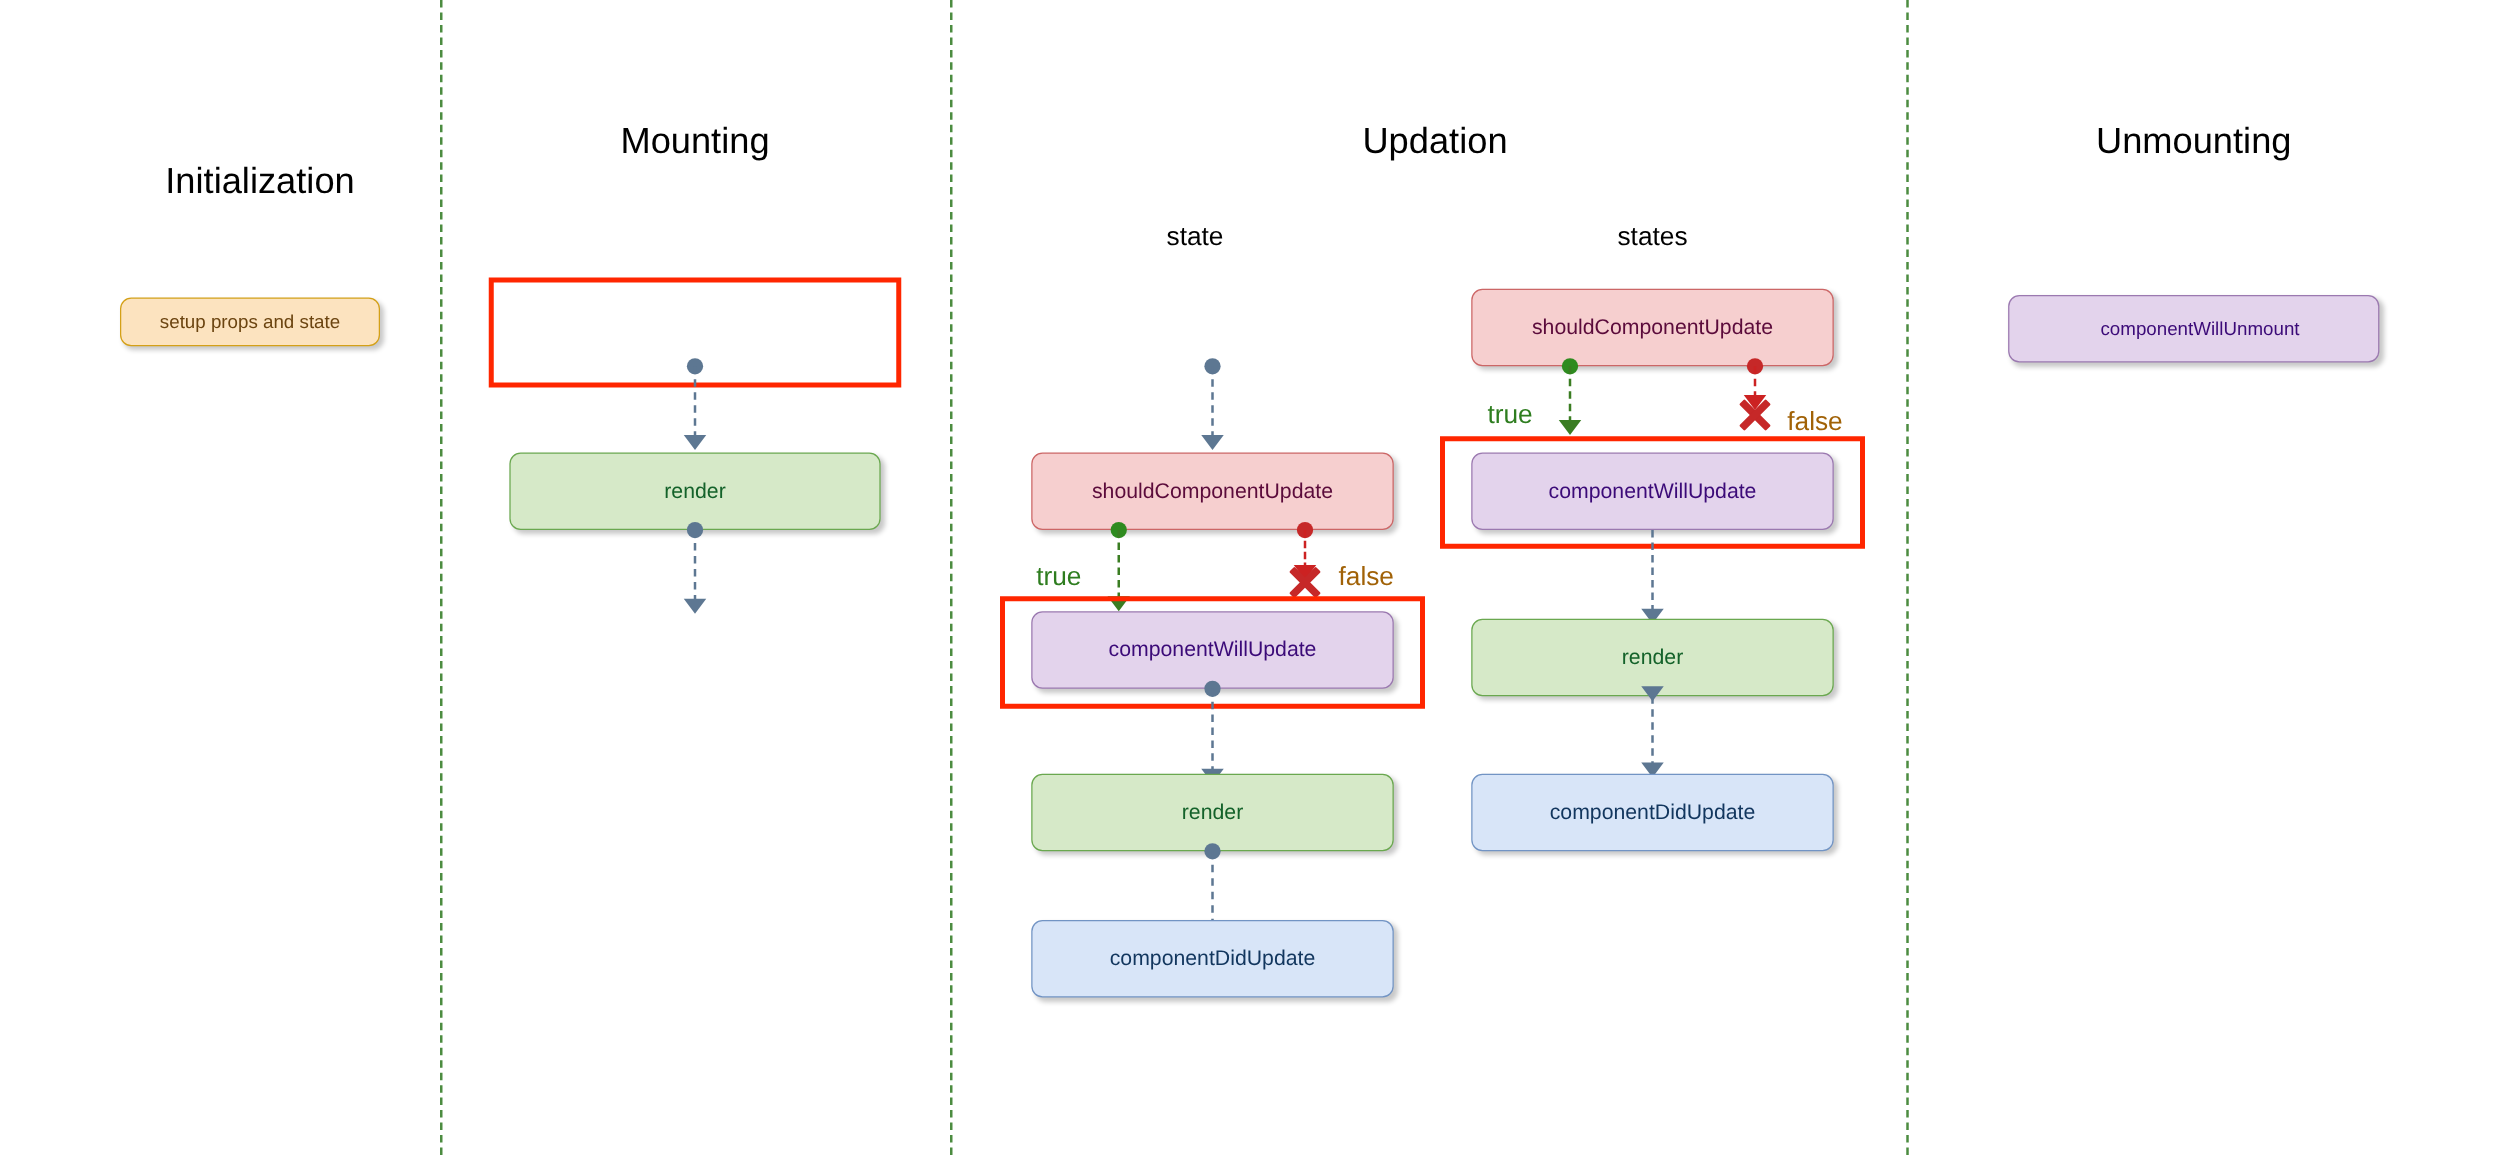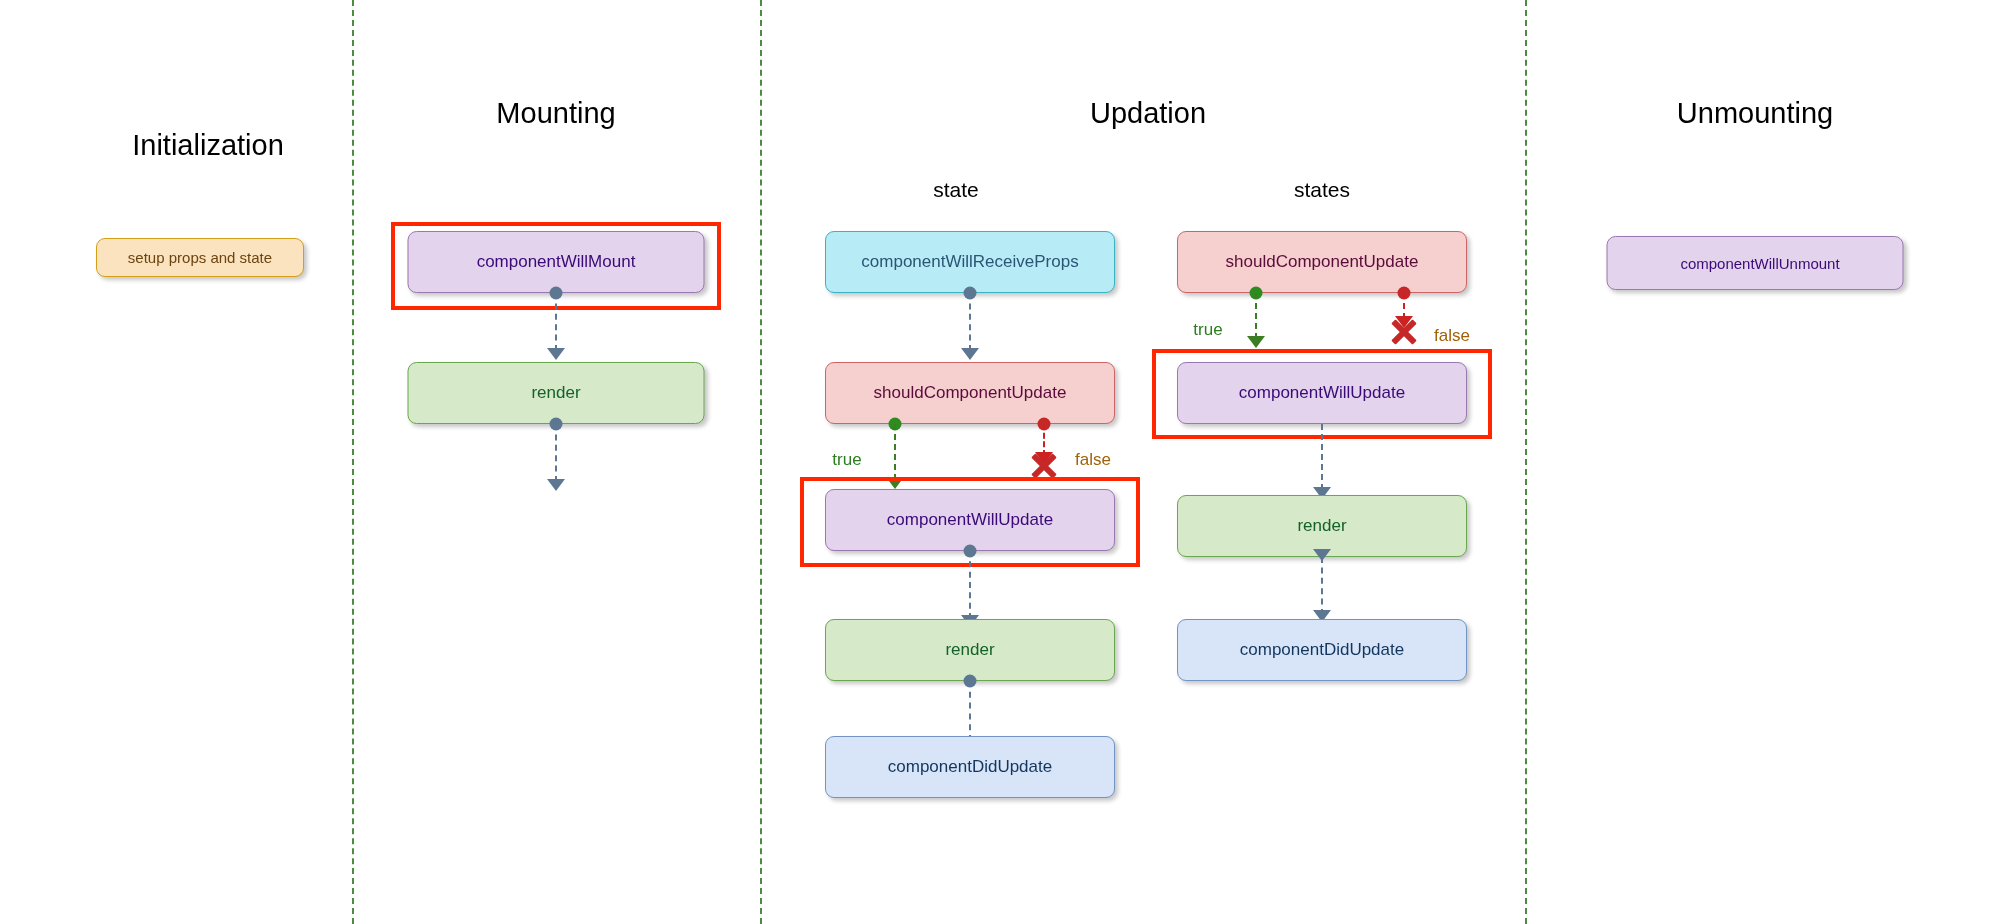--- a/index.html
+++ b/index.html
@@ -100,21 +100,21 @@
     border-left: 9px solid transparent;
     border-right: 9px solid transparent;
     border-top: 12px solid #5d7792;
     transform: translateX(-50%);
   }
   .arrowhead.green { border-top-color: #3a7d22; }
   .arrowhead.red   { border-top-color: #cc2222; }
 
   .branch-label {
     position: absolute;
-    font-size: 17px;
+    font-size: 21px;
     white-space: nowrap;
     transform: translateX(-50%);
   }
   .branch-label.true  { color: #2e7d1f; }
   .branch-label.false { color: #a16207; }
 
   .xmark {
     position: absolute;
     width: 30px; height: 30px;
     transform: translate(-50%, -50%);
@@ -144,34 +144,32 @@
   <div class="col-title" style="left:1148px; top:97px;text-align:center;">Updation</div>
   <div class="col-title" style="left:1755px; top:97px;">Unmounting</div>
 
   <div class="sub-title" style="left:956px; top:178px;">state</div>
   <div class="sub-title" style="left:1322px; top:178px;">states</div>
 
   <div class="node n-orange small" style="left:200px; top:238px; width:208px; height:39px;">setup props and state</div>
 
   <div class="highlight" style="left:556px; top:222px; width:330px; height:88px;"></div>
 
-  <div class="node n-purple" style="left:556px; top:231px; width:297px; height:62px;">componentWillMount</div>
 
   <div class="dot" style="left:556px; top:293px;"></div>
   <div class="conn" style="left:556px; top:293px; height:58px;"></div>
   <div class="arrowhead" style="left:556px; top:348px;"></div>
 
   <div class="node n-green" style="left:556px; top:362px; width:297px; height:62px;">render</div>
 
   <div class="dot" style="left:556px; top:424px;"></div>
   <div class="conn" style="left:556px; top:424px; height:58px;"></div>
   <div class="arrowhead" style="left:556px; top:479px;"></div>
 
 
-  <div class="node n-cyan" style="left:970px; top:231px; width:290px; height:62px;">componentWillReceiveProps</div>
 
   <div class="dot" style="left:970px; top:293px;"></div>
   <div class="conn" style="left:970px; top:293px; height:58px;"></div>
   <div class="arrowhead" style="left:970px; top:348px;"></div>
 
   <div class="node n-red" style="left:970px; top:362px; width:290px; height:62px;">shouldComponentUpdate</div>
 
   <div class="dot green" style="left:895px; top:424px;"></div>
   <div class="conn green" style="left:895px; top:424px; height:56px;"></div>
   <div class="arrowhead green" style="left:895px; top:477px;"></div>

